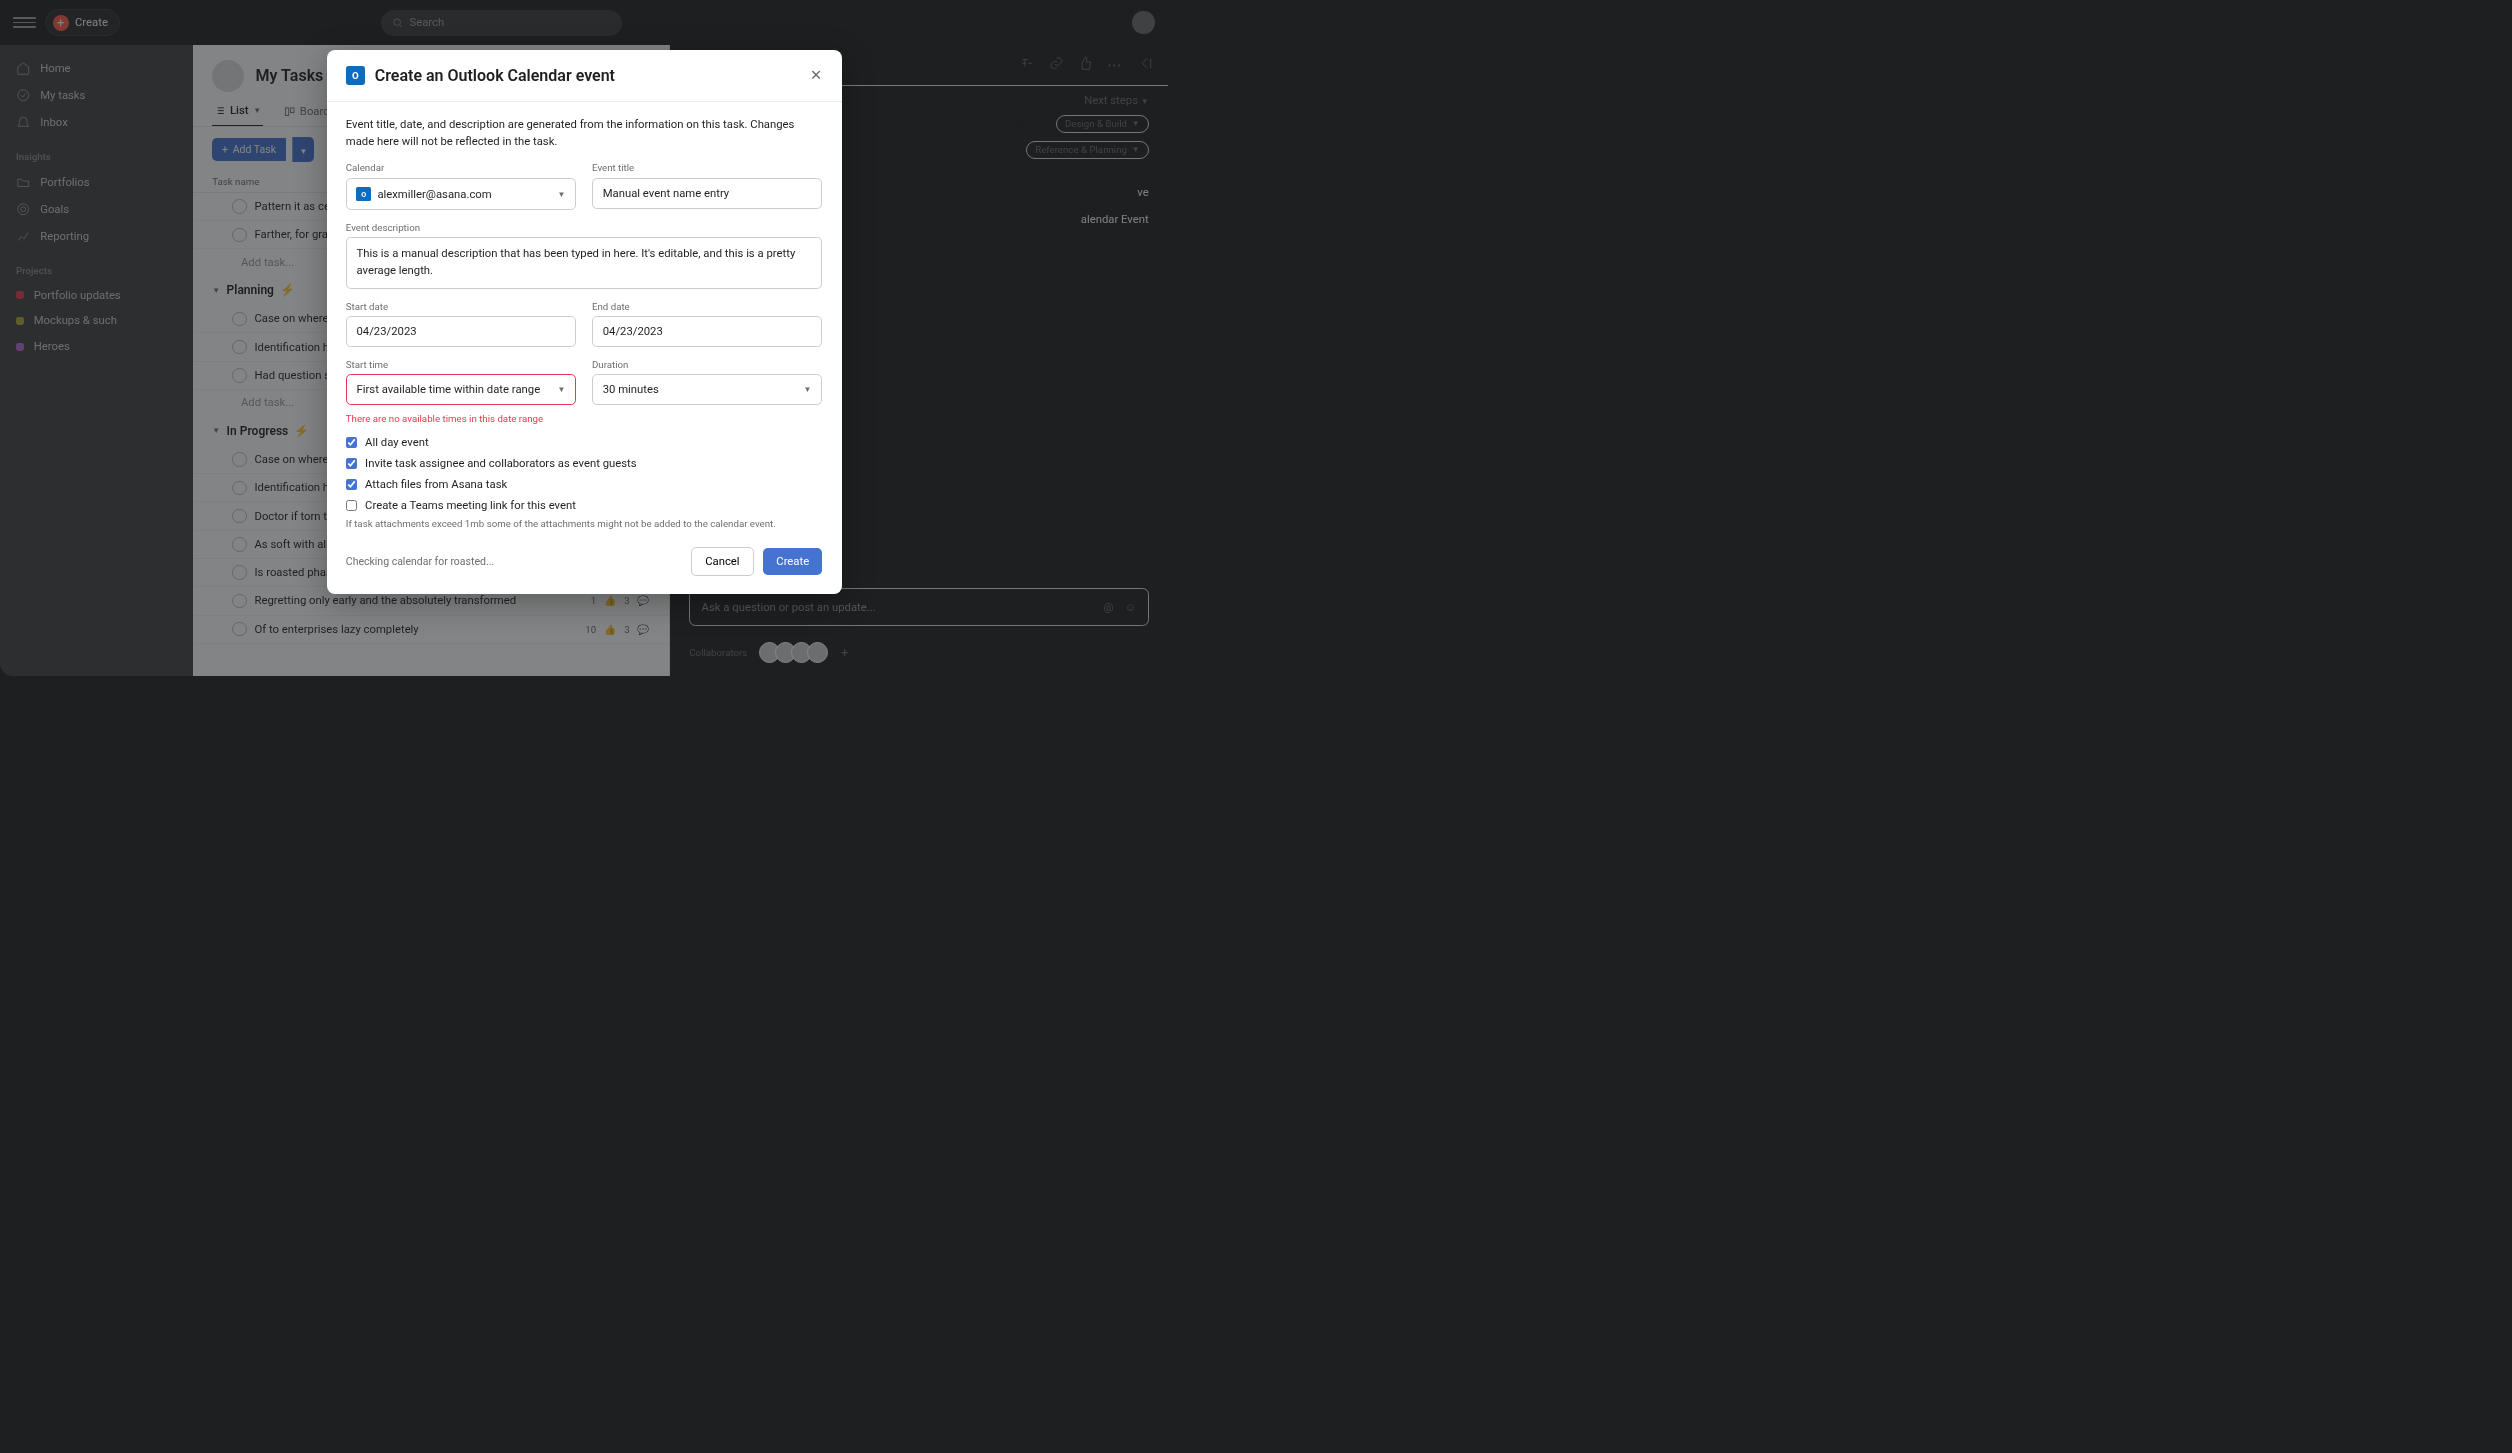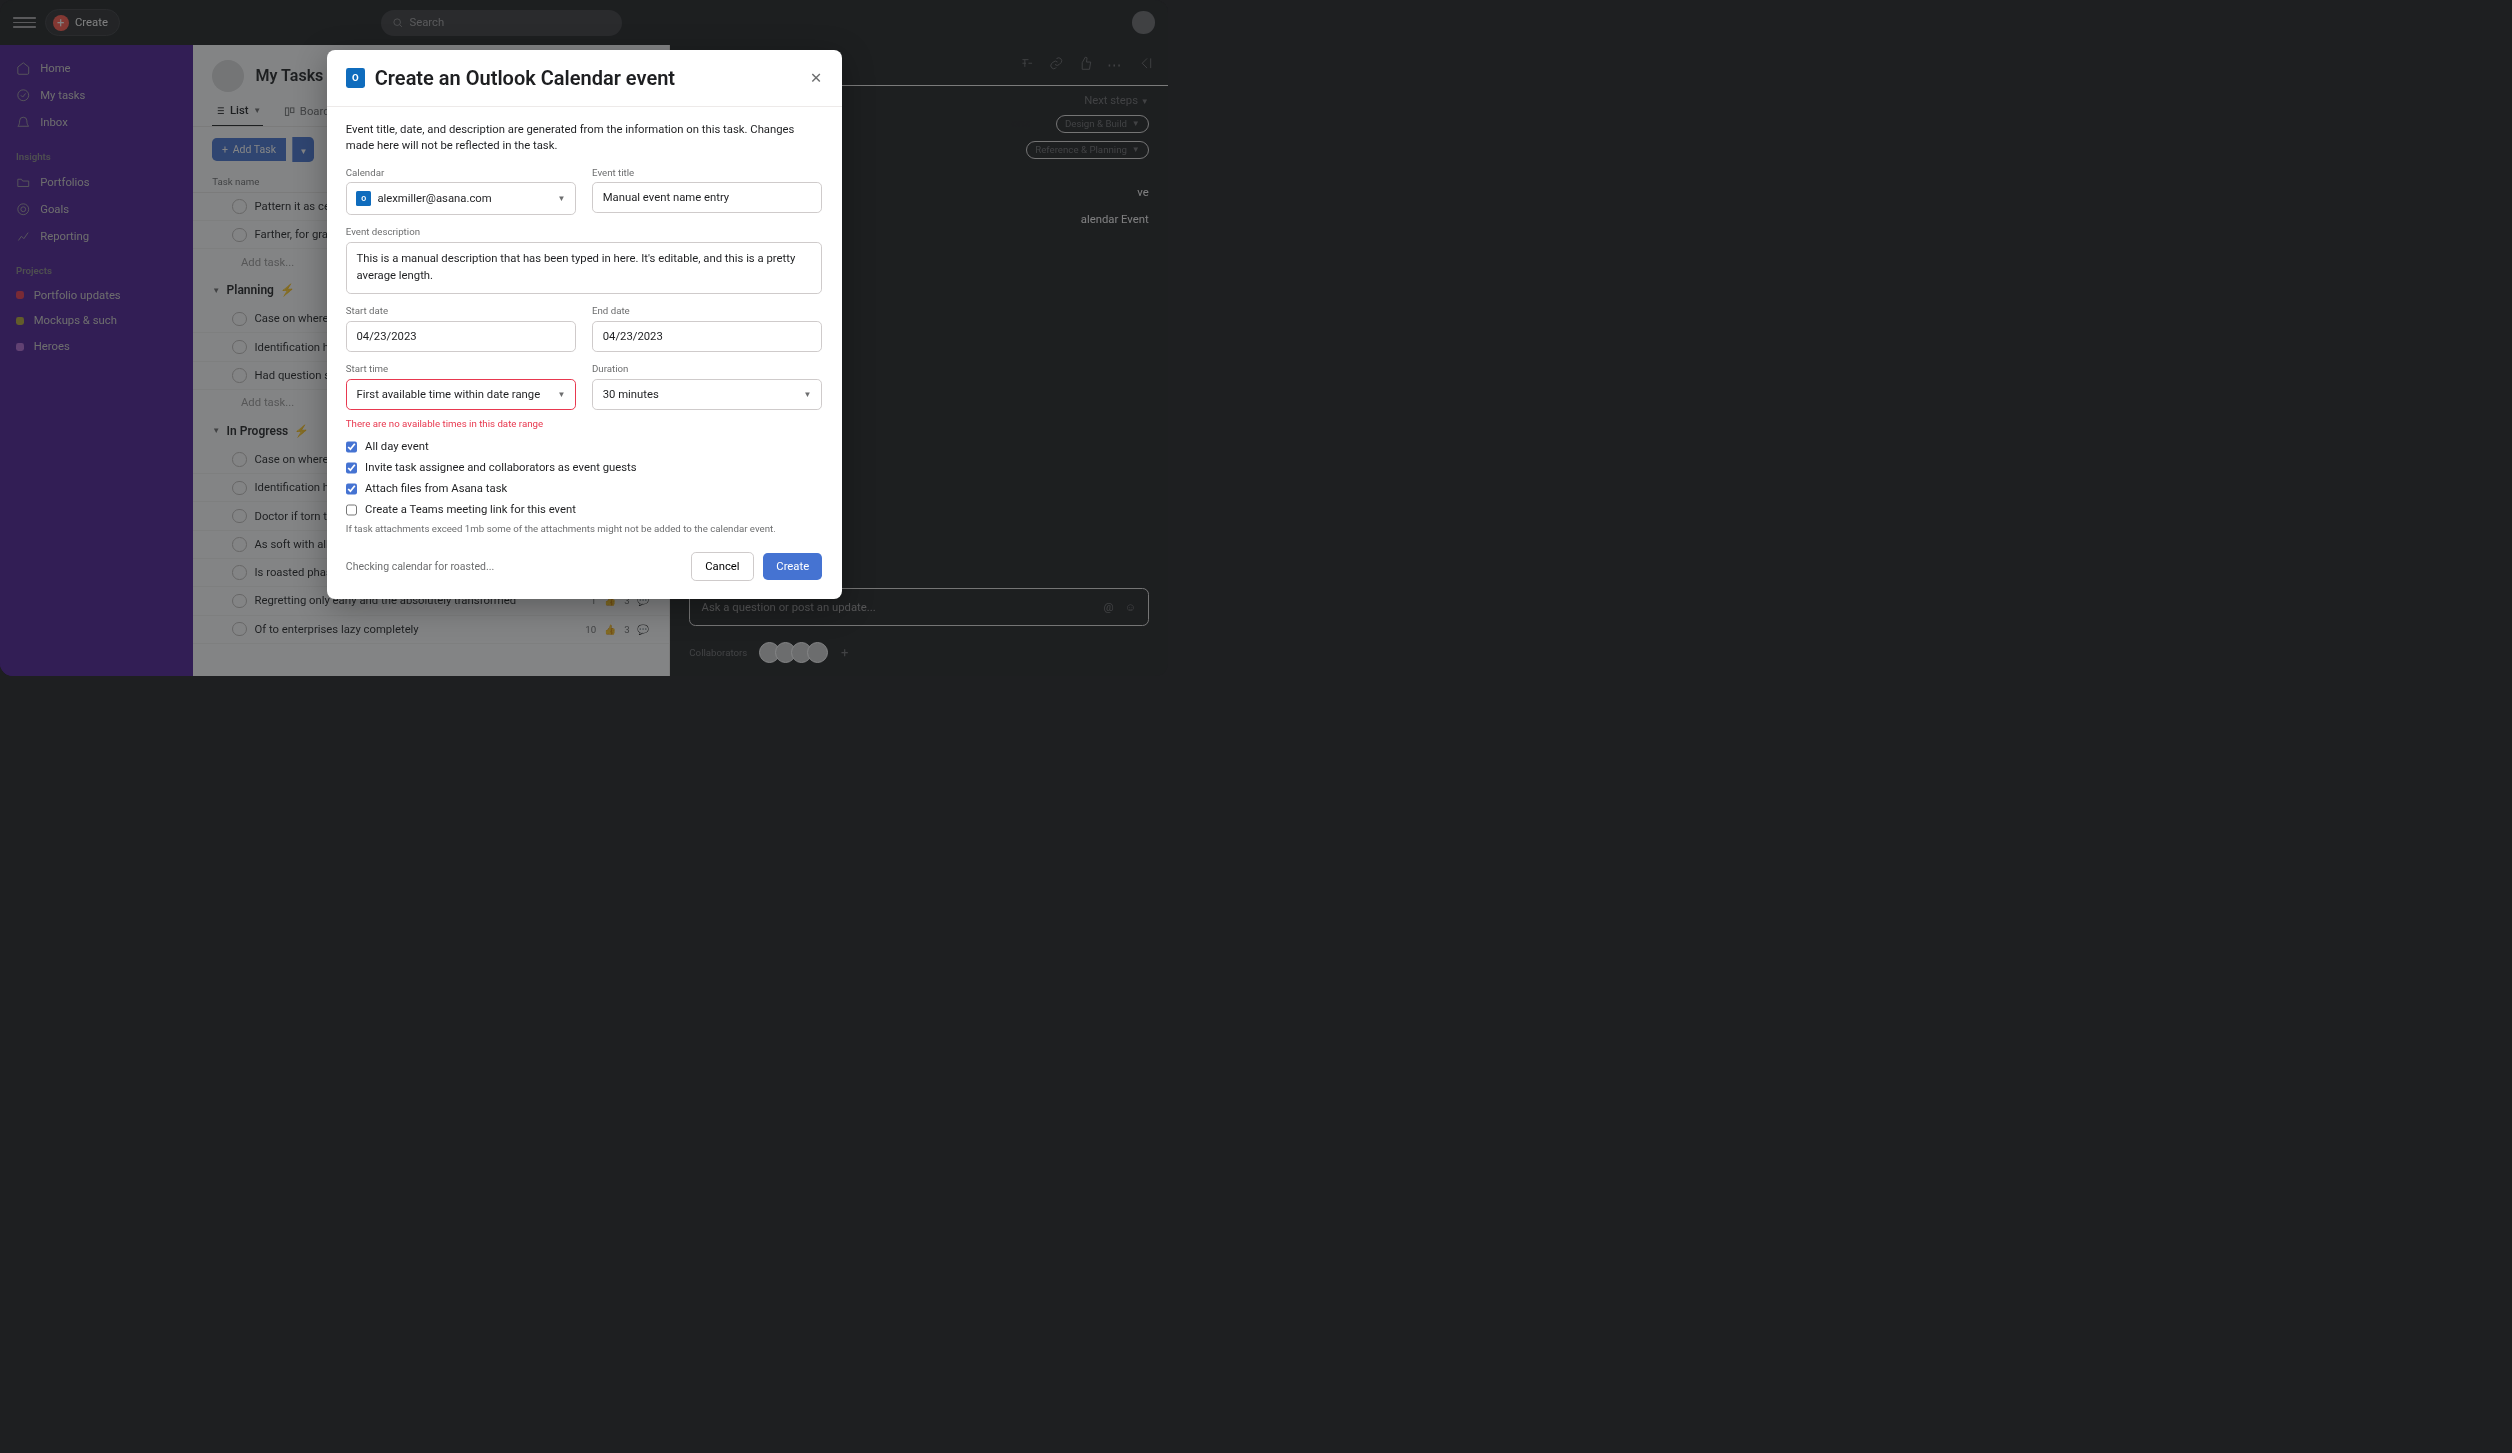--- a/index.html
+++ b/index.html
@@ -9,21 +9,21 @@
 .topbar { height: 45px; display: flex; align-items: center; padding: 0 13px; gap: 9.7px; background: #1e1f21; }
 .hamburger { width: 22.5px; height: 22.5px; display:flex; flex-direction:column; justify-content:center; gap:3.2px; cursor:pointer; }
 .hamburger span { height: 1.6px; background:#a2a0a2; border-radius:0.8px; }
 .create-btn { background:#2a2b2d; border:0.8px solid #3a3b3d; color:#f5f4f3; border-radius: 16px; padding: 4.8px 11.3px 4.8px 6.4px; display:flex; align-items:center; gap:6.4px; font-size:11.3px; cursor:pointer; }
 .create-btn .plus { width:16px;height:16px;border-radius:50%;background:#ff584a;color:white;display:flex;align-items:center;justify-content:center;font-size:13px;line-height:1; }
 .searchbar { margin-left:auto; margin-right:auto; width:241px; height:26px; background:#3a3b3d; border-radius:13px; display:flex; align-items:center; gap:6.4px; padding:0 11.3px; color:#a2a0a2; font-size:11.3px; }
 .avatar-top { width:22.5px;height:22.5px;border-radius:50%;background:#6a6b6d; margin-left:auto; }
 
 
 .main { display:flex; height: calc(100% - 45px); }
-.sidebar { width: 193px; background:#4c1d95; padding:9.7px 0; color:#cfcecb; font-size:11.3px; }
+.sidebar { width: 193px; background:#404040; padding:9.7px 0; color:#cfcecb; font-size:11.3px; }
 .nav-item { display:flex; align-items:center; gap:9.7px; padding:6.4px 16px; cursor:pointer; }
 .nav-item .ic { width:14.5px;height:14.5px; display:inline-block; }
 .section-hdr { padding: 14.5px 16px 6.4px; font-size:9.7px; color:#8a8a8a; font-weight:600; }
 .proj-dot { width:8px;height:8px;border-radius:2.4px; }
 
 .content { flex:1; background:#fff; color:#1e1f21; display:flex; flex-direction:column; position:relative; }
 .page-hdr { display:flex; align-items:center; gap:11.3px; padding:14.5px 19.3px 4.8px; }
 .page-hdr .bigav { width:32px;height:32px;border-radius:50%; background:#ddd; }
 .page-hdr h1 { font-size:16px; font-weight:600; }
 .page-hdr .chev { color:#6d6e6f; font-size:9.7px; }
@@ -61,21 +61,21 @@
 .linkish { color:#6d6e6f; }
 .comment-box { margin:9.7px 19.3px; border:0.8px solid #e0dedc; border-radius:6.4px; padding:11.3px; display:flex; align-items:flex-end; gap:8px; color:#9b9a99; }
 .comment-box .right-icons { margin-left:auto; display:flex; gap:11.3px; color:#6d6e6f; }
 .collab-row { display:flex; align-items:center; gap:8px; padding: 6.4px 19.3px 13px; font-size:9.7px; color:#6d6e6f;text-align:right; }
 .collab-row .av { width:21px;height:21px;border-radius:50%;background:#ccc;border:1.6px solid #fff;margin-left:-4.8px; }
 
 
 .overlay { position:absolute; inset:0; background:rgba(30,31,33,.55); display:flex; align-items:flex-start; justify-content:center; padding-top:50px; }
 .modal { width: 515px; background:#fff; border-radius:8px; color:#1e1f21; box-shadow:0 8px 32px rgba(0,0,0,.3); padding:0; }
 .modal-hdr { display:flex; align-items:center; gap:9.7px; padding:16px 19.3px; border-bottom:0.8px solid #edeae9; }
-.modal-hdr h2 { font-size:20px; font-weight:600; }
+.modal-hdr h2 { font-size:16px; font-weight:600; }
 .modal-hdr .close { margin-left:auto; color:#6d6e6f; font-size:14.5px; cursor:pointer; }
 .modal-body { padding: 14.5px 19.3px 4.8px; }
 .helper { font-size:11.3px; color:#1e1f21; line-height:1.5; margin-bottom:11.3px; }
 .form-row { display:flex; gap:16px; margin-bottom:11.3px; }
 .form-col { flex:1; display:flex; flex-direction:column; gap:4.8px; }
 .lbl { font-size:9.7px; color:#6d6e6f; }
 .input, .select { border:0.8px solid #cfcbcb; border-radius:4.8px; padding:8px 9.7px; font-size:11.3px; background:#fff; color:#1e1f21; display:flex; align-items:center; gap:6.4px; }
 .select { justify-content:space-between; cursor:pointer; }
 .select.err { border-color:#e8384f; }
 .errtext { color:#e8384f; font-size:9.7px; margin-top:3.2px; }

